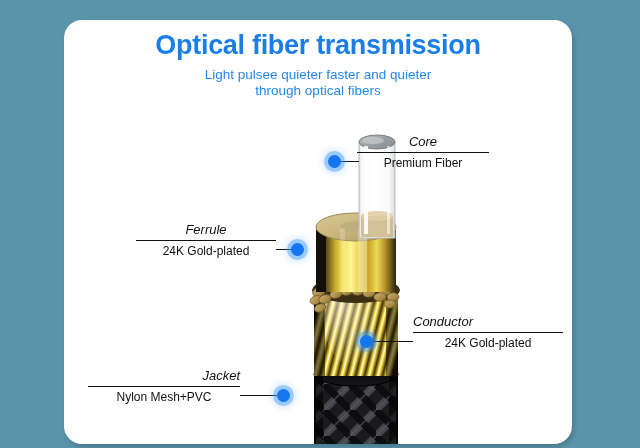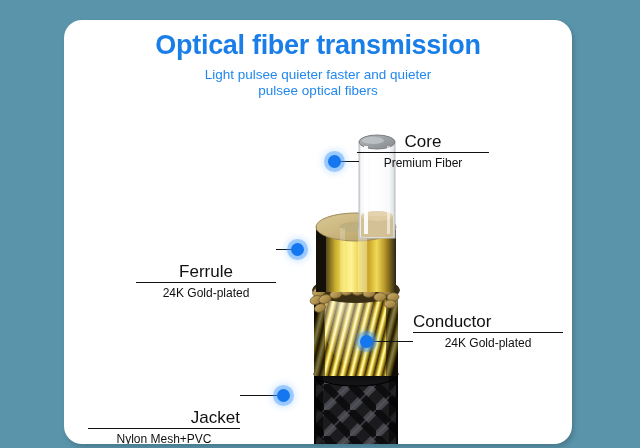--- a/index.html
+++ b/index.html
@@ -41,30 +41,30 @@
     line-height:16px;
   }
   .subtitle div{white-space:nowrap;}
 
   
   .cable{position:absolute; left:0; top:0; width:508px; height:424px;}
 
   
   .callout{position:absolute;}
   .callout .lbl{
-    font-size:17px; color:#111; white-space:nowrap; line-height:20px;
+    font-size:13px; color:#111; white-space:nowrap; line-height:20px;font-style:italic;
   }
   .callout .sub{
     font-size:12px; color:#111; white-space:nowrap; line-height:16px;
   }
   .callout .rule{
     height:0; border-top:1.6px solid #111;
   }
   .co-right{text-align:left;}
-  .co-left{text-align:right;margin-top:42px;}
+  .co-left{text-align:right;}
 
   
   .leader{
     position:absolute; height:0; border-top:1.6px solid #111;
   }
 
   
   .dot{
     position:absolute; width:13px; height:13px; border-radius:50%;
     background:#1477ef;
@@ -75,21 +75,21 @@
 <body>
 
 <div id="stage">
 
   <div class="card">
 
     <div class="title">Optical fiber transmission</div>
 
     <div class="subtitle">
       <div>Light pulsee quieter faster and quieter</div>
-      <div>pulsee optical fibers</div>
+      <div>through optical fibers</div>
     </div>
 
     <svg class="cable" viewBox="0 0 508 424" preserveAspectRatio="none">
       <defs>
 
         <linearGradient id="gCore" x1="0" y1="0" x2="1" y2="0">
           <stop offset="0%" stop-color="#cfd3d6"></stop>
           <stop offset="6%" stop-color="#f7f8f9"></stop>
           <stop offset="40%" stop-color="#ffffff"></stop>
           <stop offset="72%" stop-color="#fbfbfc"></stop>

